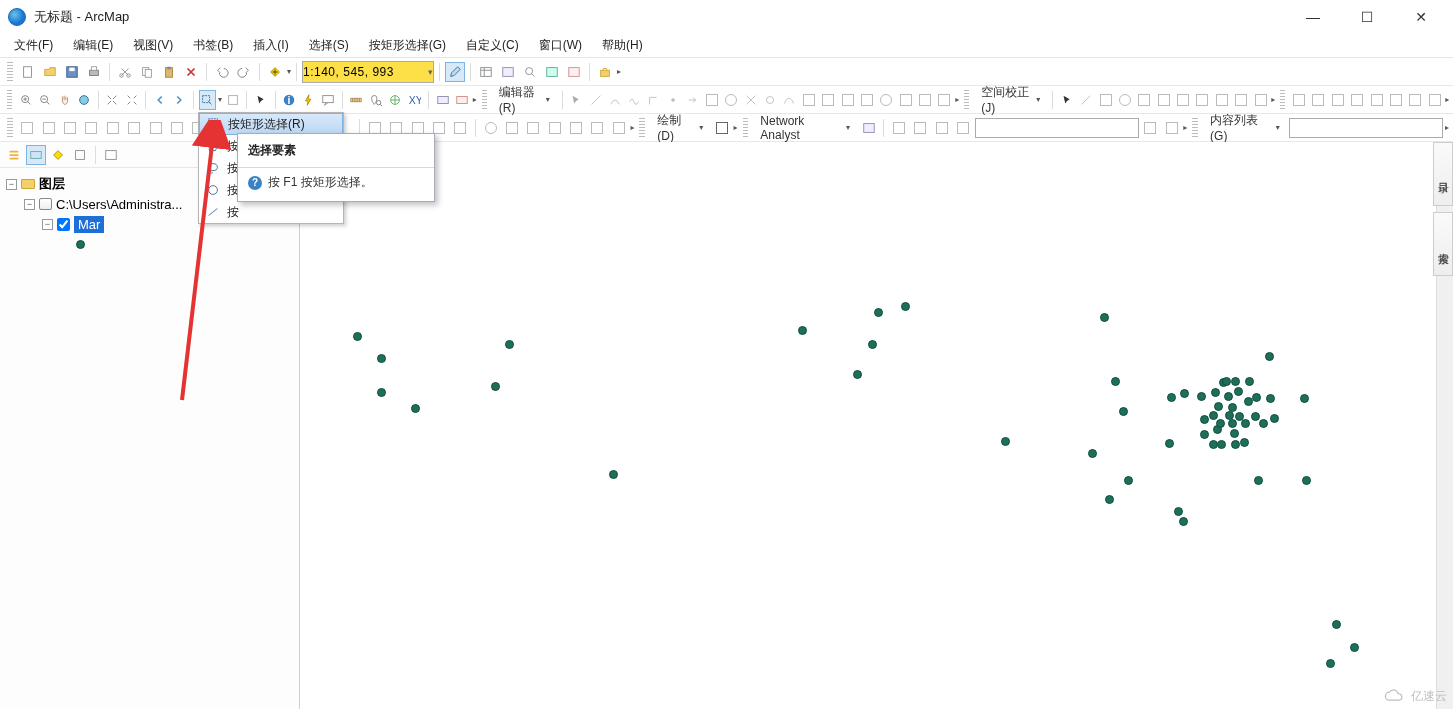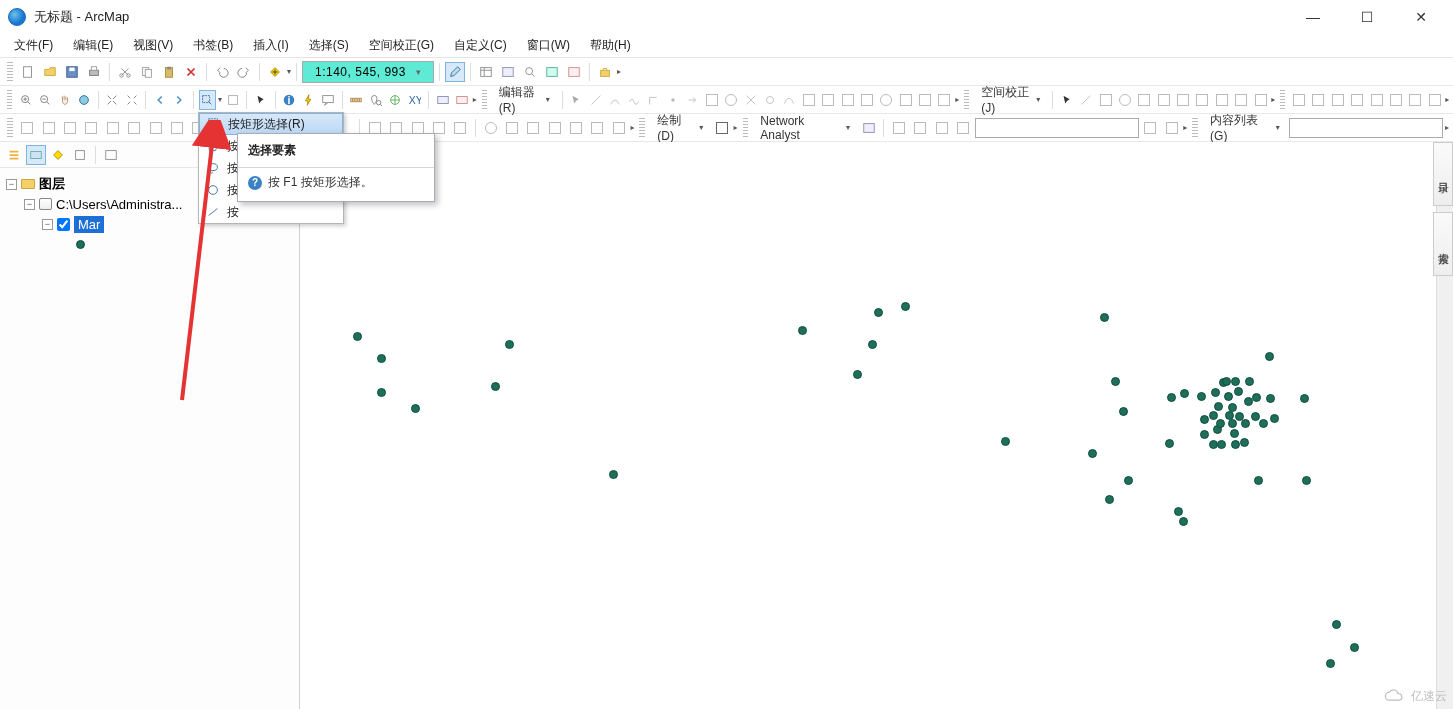--- a/index.html
+++ b/index.html
@@ -17,21 +17,21 @@
 .menubar .menu-item { padding: 2px 8px; font-size: 12px; color: #222; cursor: default; }
 
 
 .toolbar-row { display: flex; align-items: center; padding: 2px 4px; gap: 2px; border-bottom: 1px solid #e8e8e8; height: 28px; }
 .toolbar-row.second { flex-wrap: nowrap; }
 .grip { width: 6px; height: 20px; background: repeating-linear-gradient(#bbb, #bbb 1px, transparent 1px, transparent 3px); margin: 0 3px; }
 .tbtn { width: 20px; height: 20px; display: inline-flex; align-items: center; justify-content: center; border: 1px solid transparent; color: #555; }
 .tbtn.selected { border: 1px solid #7fb4e0; background: #d6e9f8; }
 .tbtn svg { width: 14px; height: 14px; }
 .sep { width: 1px; height: 18px; background: #ddd; margin: 0 3px; }
-.scale-box { width: 132px; height: 22px; border: 1px solid #aaa; display: flex; align-items: center; padding: 0 12px; background: #5eead4; font-family: Consolas, monospace; letter-spacing: 0.5px; }
+.scale-box { width: 132px; height: 22px; border: 1px solid #aaa; display: flex; align-items: center; padding: 0 0; background: #fde047; font-family: Consolas, monospace; letter-spacing: 0.5px; }
 .scale-box .dd { margin-left: auto; color: #666; font-size: 9px; }
 .label-btn { height: 20px; padding: 0 6px; display: inline-flex; align-items: center; border: 1px solid transparent; color: #333; gap: 3px; }
 .label-btn .dd { font-size: 8px; color: #555; }
 .text-input { height: 20px; border: 1px solid #aaa; background: #fff; }
 
 
 .workspace { display: flex; height: calc(709px - 34px - 24px - 28px - 28px); position: relative; }
 .toc { width: 300px; border-right: 1px solid #d0d0d0; display: flex; flex-direction: column; background: #fdfdfd; }
 .toc-header { height: 22px; background: linear-gradient(#fafafa,#eee); border-bottom: 1px solid #d8d8d8; padding: 3px 8px; font-size: 12px; color: #333; }
 .toc-toolbar { height: 26px; display: flex; align-items: center; gap: 2px; padding: 2px 4px; border-bottom: 1px solid #e8e8e8; }
@@ -92,21 +92,21 @@
   </div>
 </div>
 
 <div class="menubar">
   <div class="menu-item">文件(F)</div>
   <div class="menu-item">编辑(E)</div>
   <div class="menu-item">视图(V)</div>
   <div class="menu-item">书签(B)</div>
   <div class="menu-item">插入(I)</div>
   <div class="menu-item">选择(S)</div>
-  <div class="menu-item">空间校正(G)</div>
+  <div class="menu-item">按矩形选择(G)</div>
   <div class="menu-item">自定义(C)</div>
   <div class="menu-item">窗口(W)</div>
   <div class="menu-item">帮助(H)</div>
 </div>
 
 <div class="toolbar-row">
   <span class="grip"></span>
   <span class="tbtn">
       <svg viewBox="0 0 16 16">
         <rect x="3" y="2" width="9" height="12" fill="#fff" stroke="#888"></rect>

